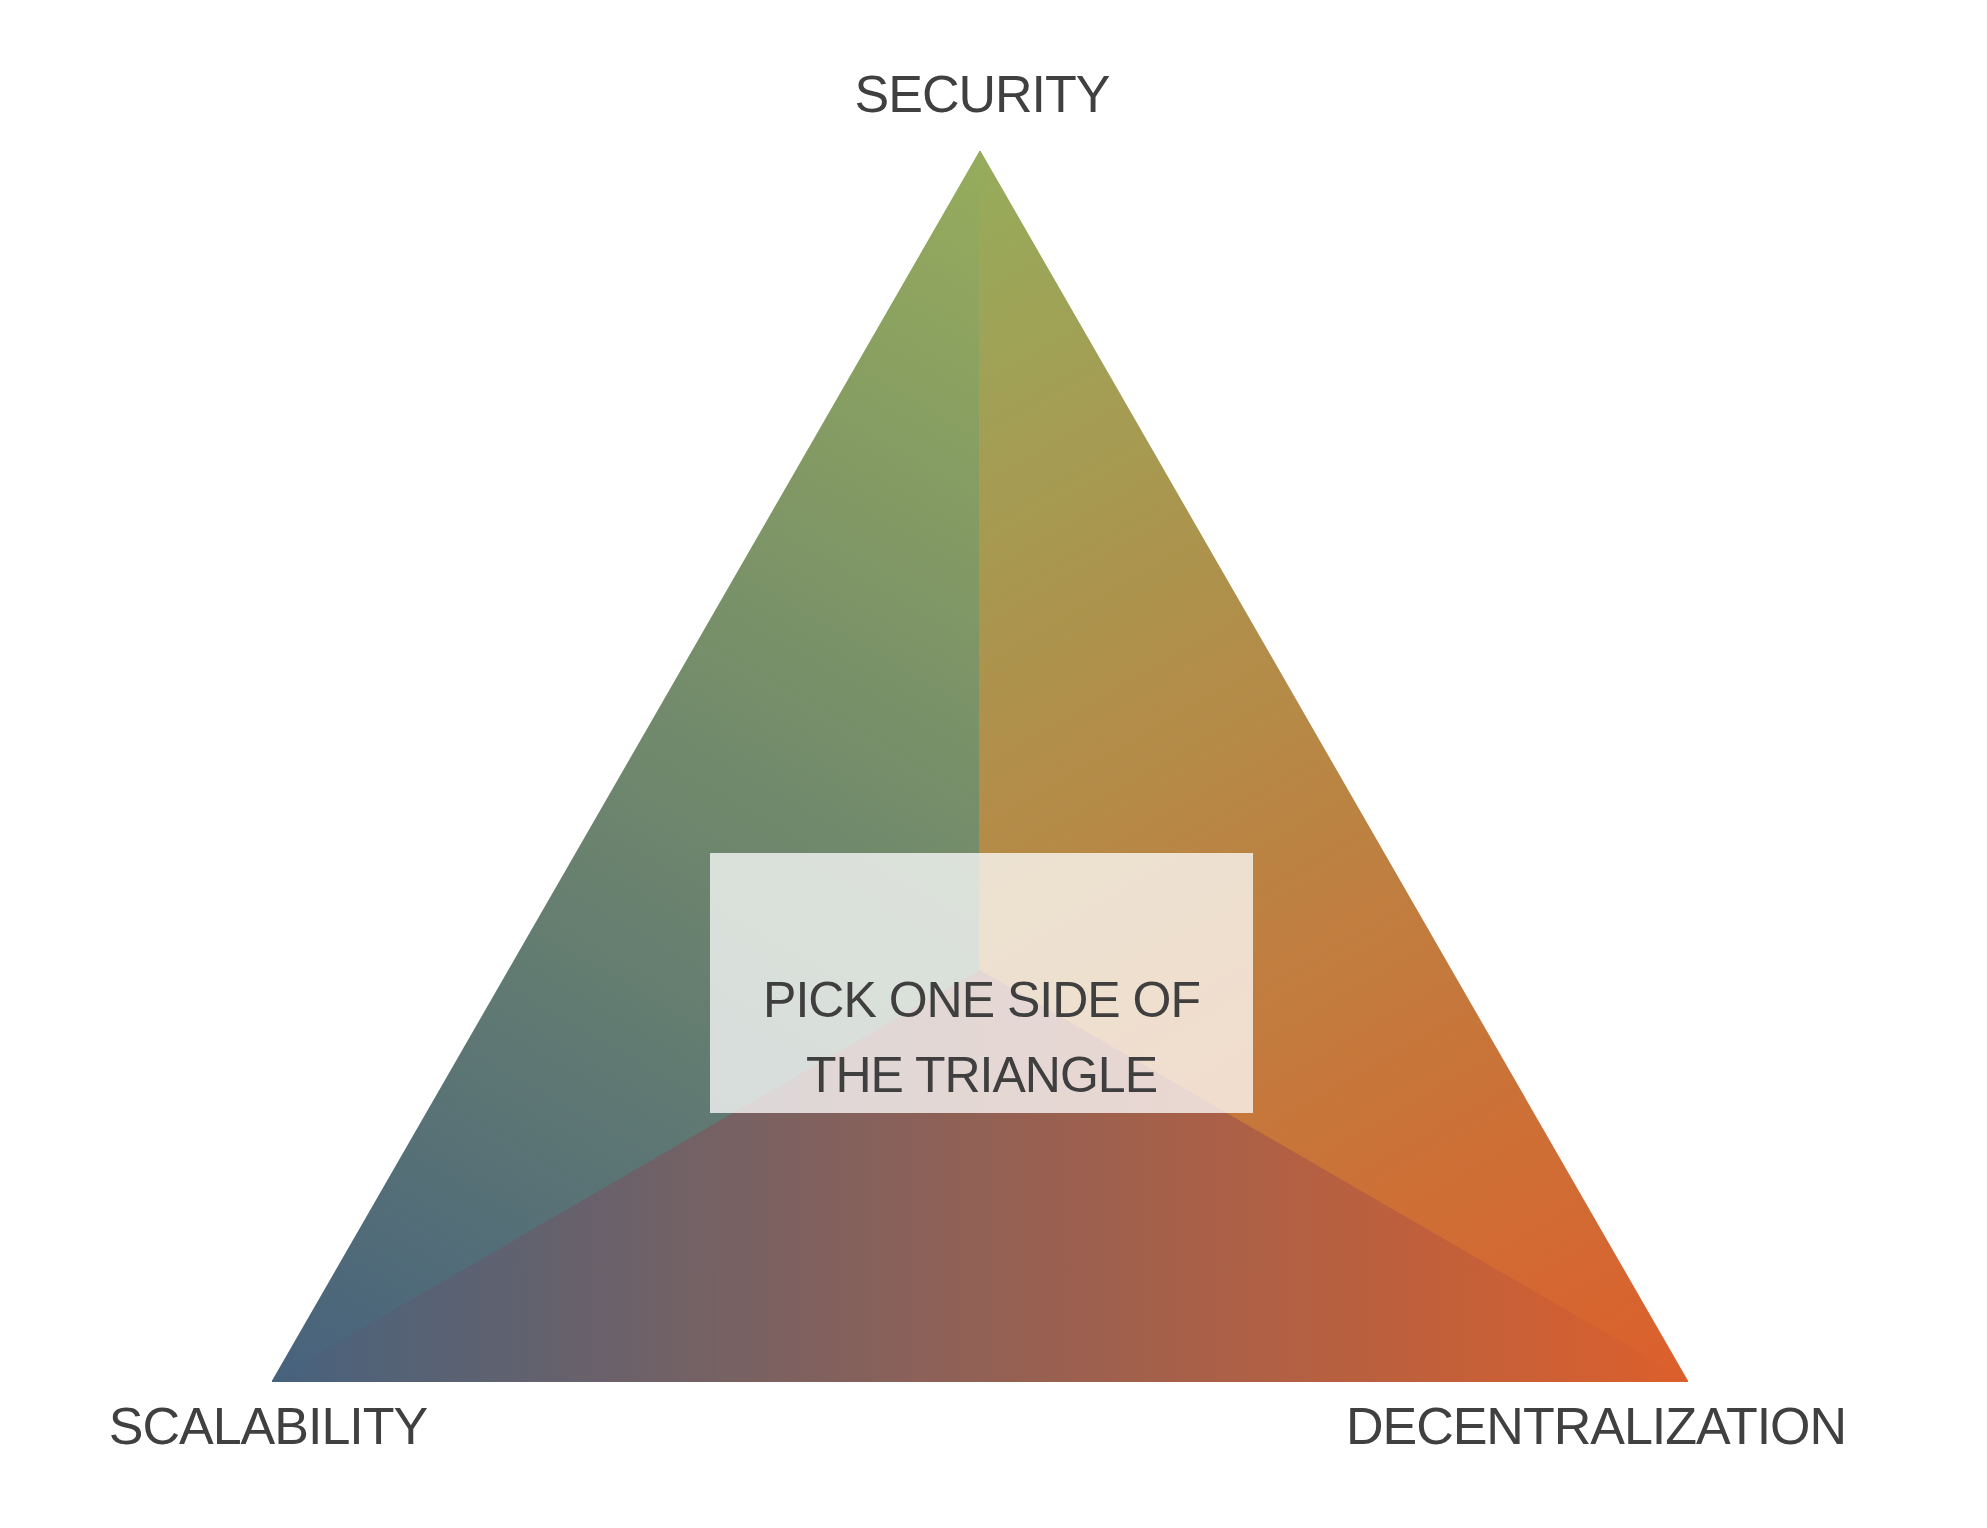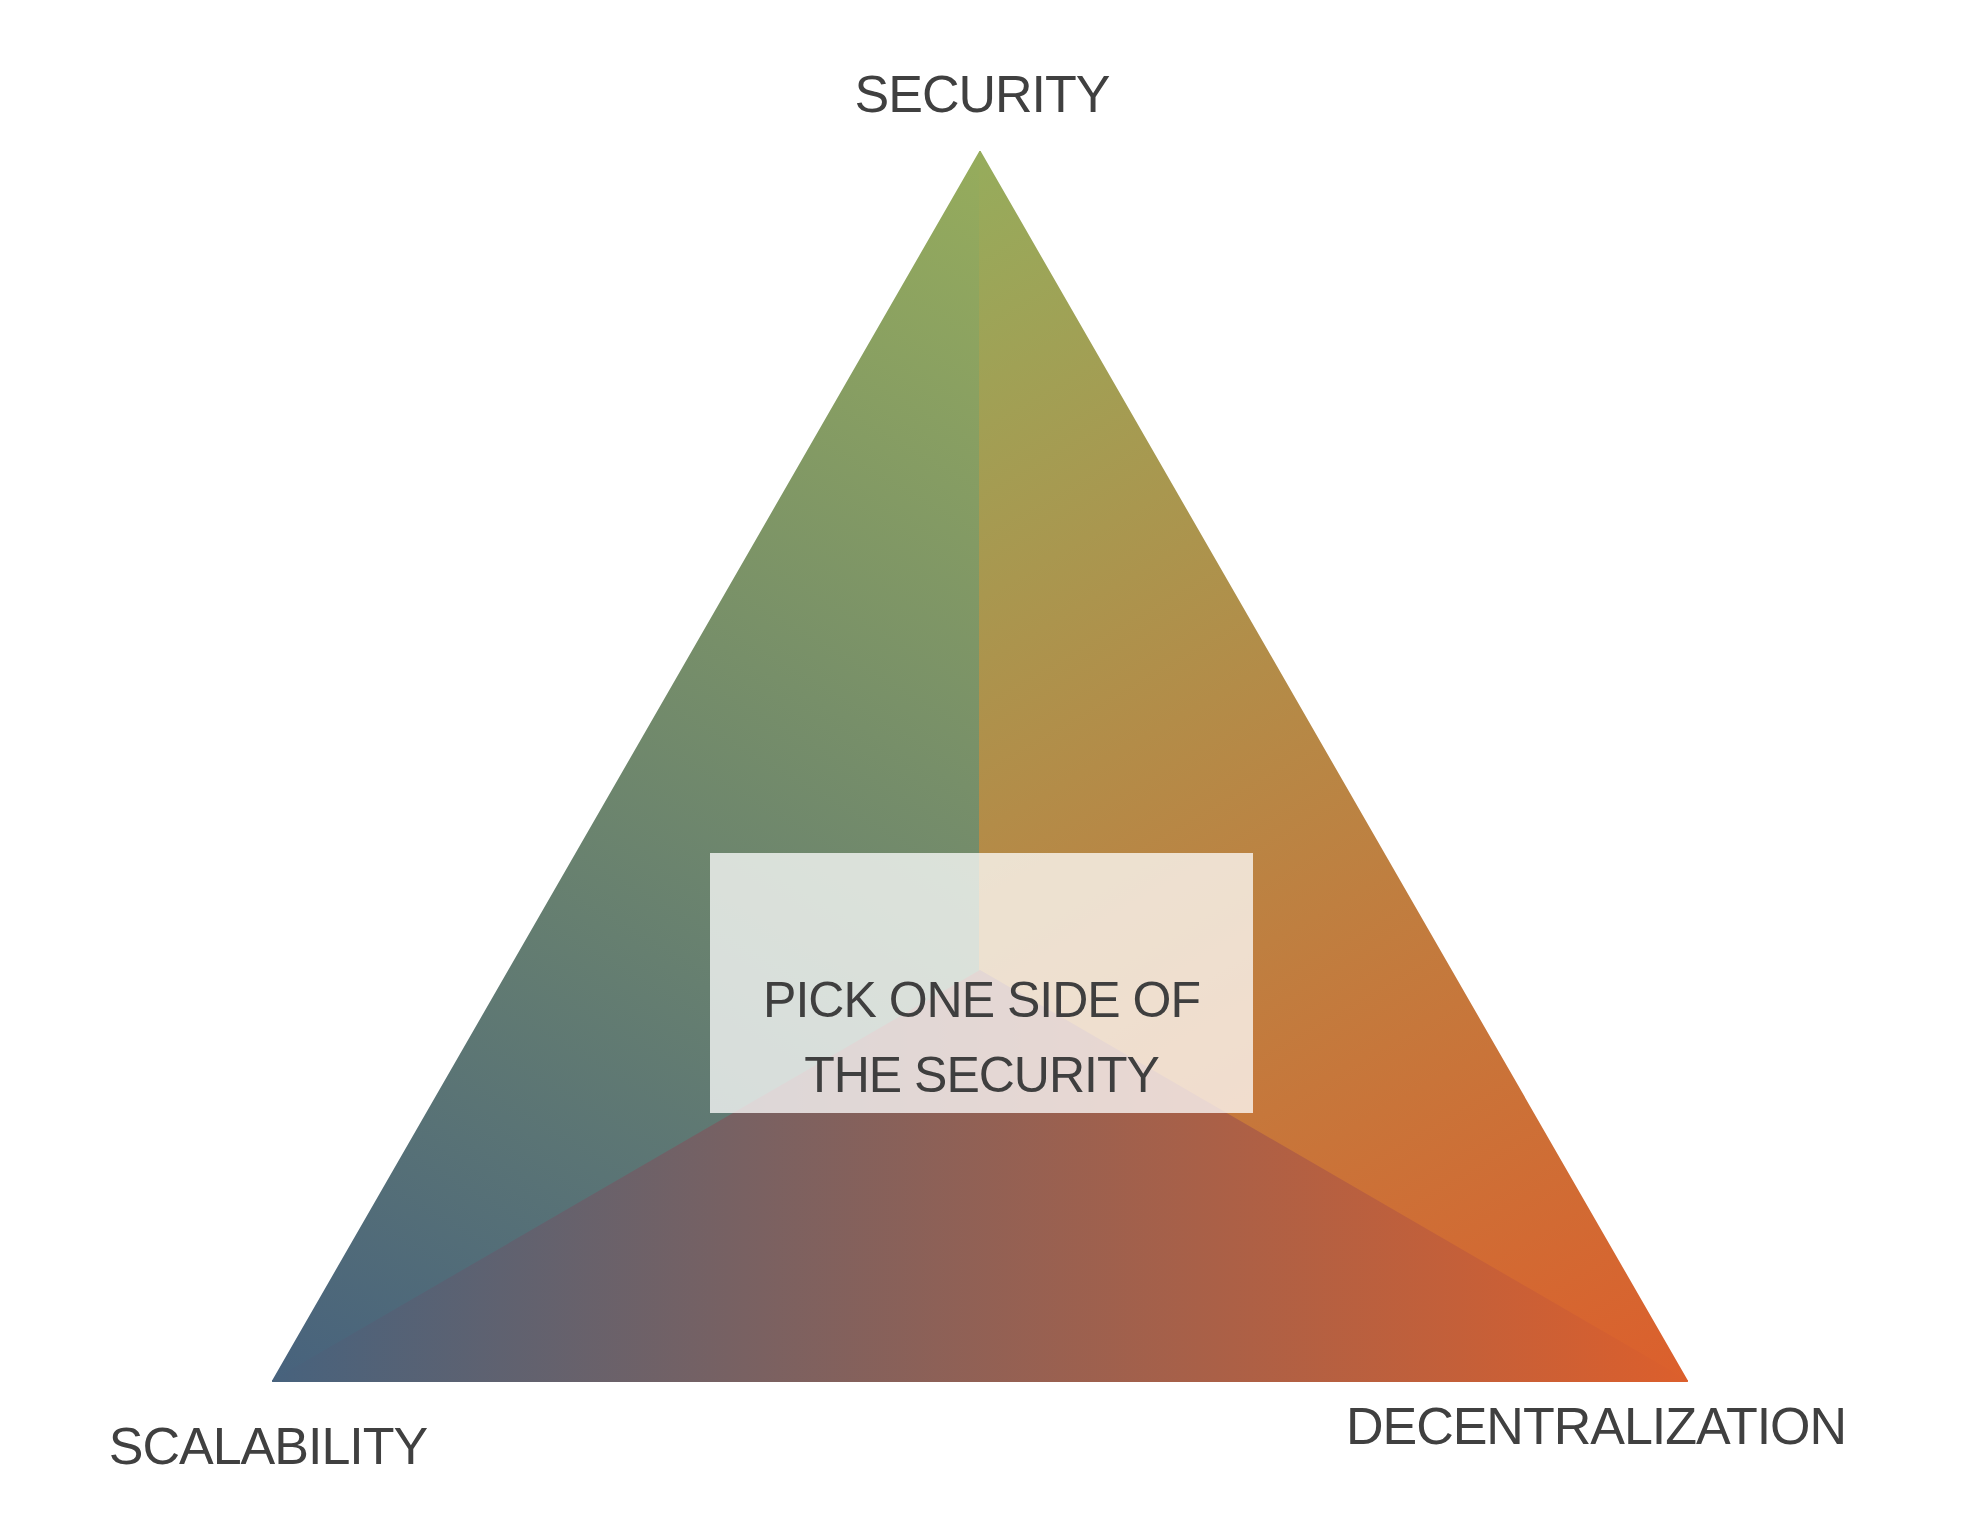--- a/index.html
+++ b/index.html
@@ -25,21 +25,21 @@
   }
   .vertex-label {
     position: absolute;
     transform: translateX(-50%);
     font-size: 52px;
     letter-spacing: -1px;
     white-space: nowrap;
     color: #404040;
   }
   .label-security        { left: 982px;  top: 64px;  }
-  .label-scalability     { left: 268px;  top: 1396px; margin-top: 20px; }
+  .label-scalability     { left: 268px;  top: 1396px; }
   .label-decentralization{ left: 1596px; top: 1396px; }
   .center-box {
     position: absolute;
     left: 710px;
     top: 853px;
     width: 543px;
     height: 260px;
     background: rgba(255, 255, 255, 0.75);
     display: flex;
     flex-direction: column;
@@ -82,16 +82,16 @@
   </svg>
 
   <div class="vertex-label label-security" style="color: rgb(64, 64, 64);">SECURITY</div>
 
   <div class="vertex-label label-scalability" style="color: rgb(64, 64, 64);">SCALABILITY</div>
 
   <div class="vertex-label label-decentralization" style="color: rgb(64, 64, 64);">DECENTRALIZATION</div>
 
   <div class="center-box" style="background: rgba(255, 255, 255, 0.75); justify-content: flex-end;">
     <div class="line" style="color: rgb(63, 63, 63);">PICK ONE SIDE OF</div>
-    <div class="line" style="color: rgb(63, 63, 63);">THE SECURITY</div>
+    <div class="line" style="color: rgb(63, 63, 63);">THE TRIANGLE</div>
   </div>
 
 </div>
 
 </body></html>

